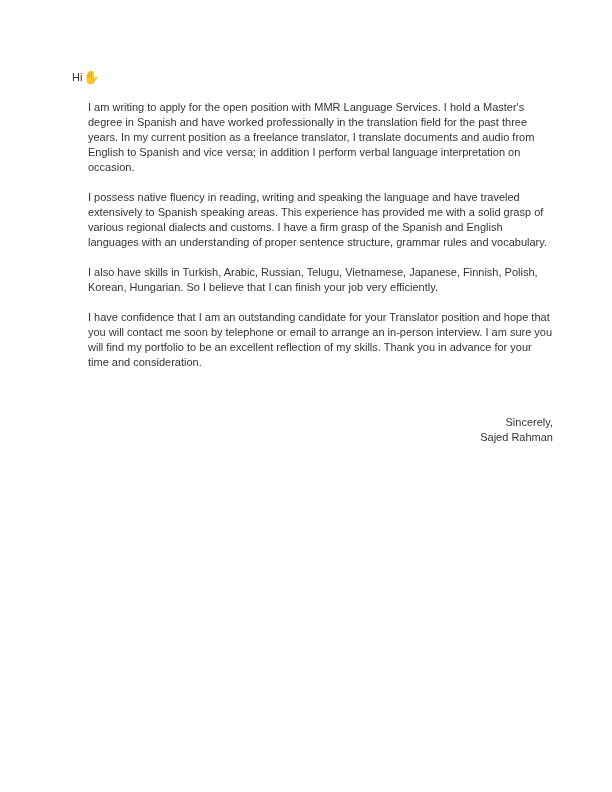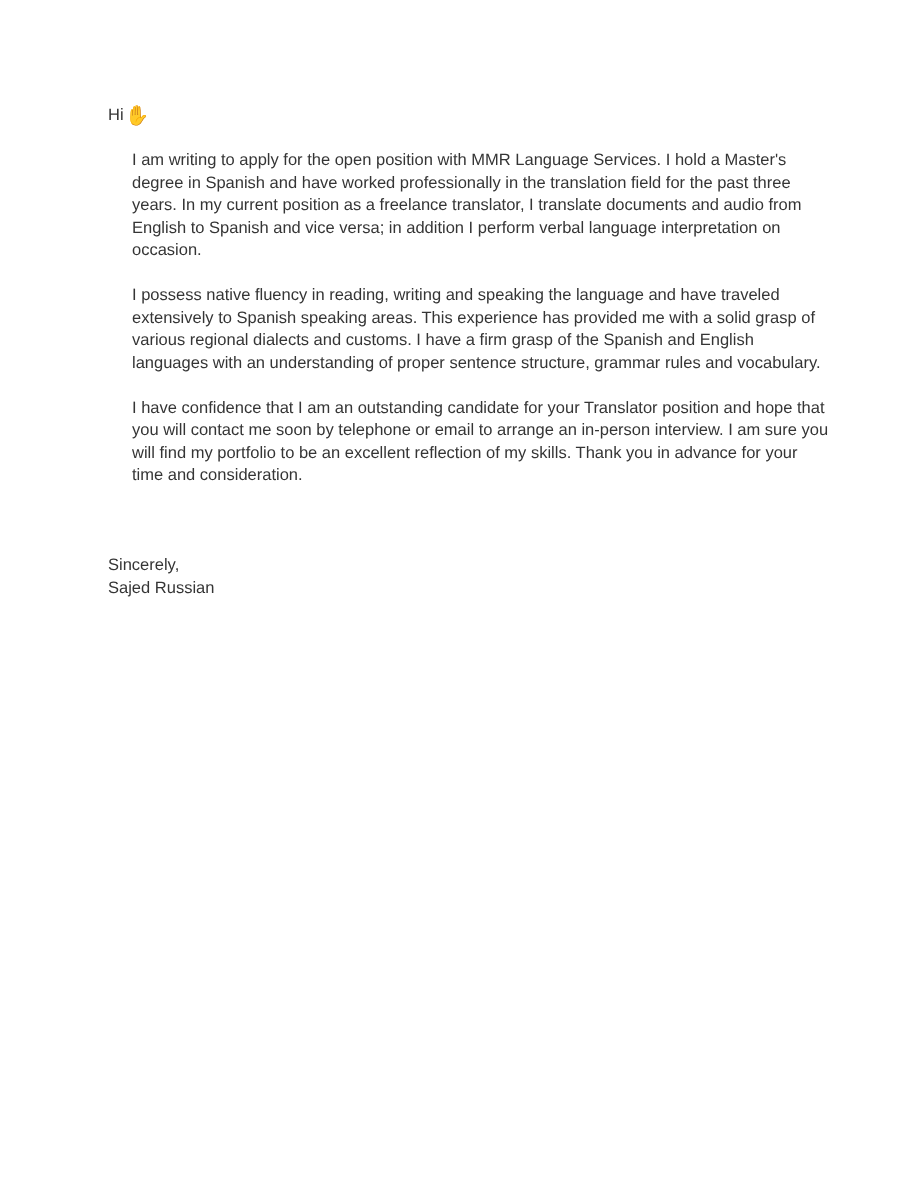--- a/index.html
+++ b/index.html
@@ -33,36 +33,38 @@
   }
   p.body-para {
     margin: 0 0 15px 16px;
     max-width: 470px;
   }
   .signature-block {
     margin-top: 45px;
   }
   .signature-block div {
     margin: 0;
+    text-align: right;
   }
 </style>
 </head>
 <body>
 
 <div class="page">
 
   <div class="greeting">
     <span>Hi</span><span class="hand">✋</span>
   </div>
 
   <p class="body-para">I am writing to apply for the open position with MMR Language Services. I hold a Master's degree in Spanish and have worked professionally in the translation field for the past three years. In my current position as a freelance translator, I translate documents and audio from English to Spanish and vice versa; in addition I perform verbal language interpretation on occasion.</p>
 
   <p class="body-para">I possess native fluency in reading, writing and speaking the language and have traveled extensively to Spanish speaking areas. This experience has provided me with a solid grasp of various regional dialects and customs. I have a firm grasp of the Spanish and English languages with an understanding of proper sentence structure, grammar rules and vocabulary.</p>
 
+  <p class="body-para">I also have skills in Turkish, Arabic, Russian, Telugu, Vietnamese, Japanese, Finnish, Polish, Korean, Hungarian.  So I believe that I can finish your job very efficiently.</p>
 
   <p class="body-para">I have confidence that I am an outstanding candidate for your Translator position and hope that you will contact me soon by telephone or email to arrange an in-person interview. I am sure you will find my portfolio to be an excellent reflection of my skills. Thank you in advance for your time and consideration.</p>
 
   <div class="signature-block">
     <div>Sincerely,</div>
-    <div>Sajed Russian</div>
+    <div>Sajed Rahman</div>
   </div>
 
 </div>
 
 </body></html>

